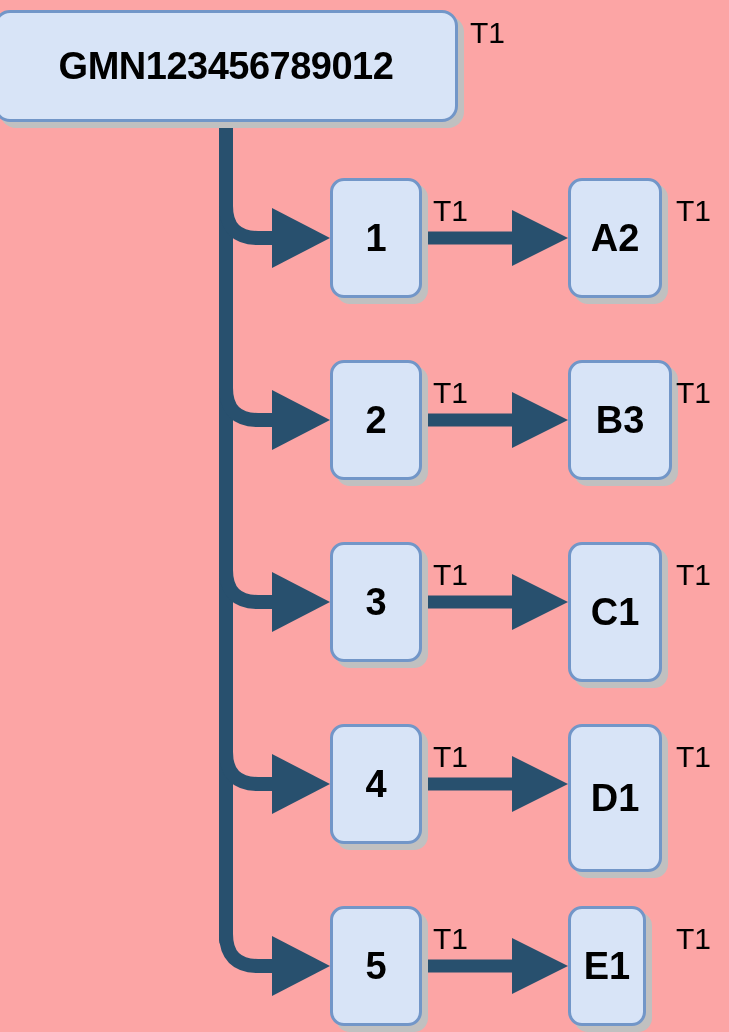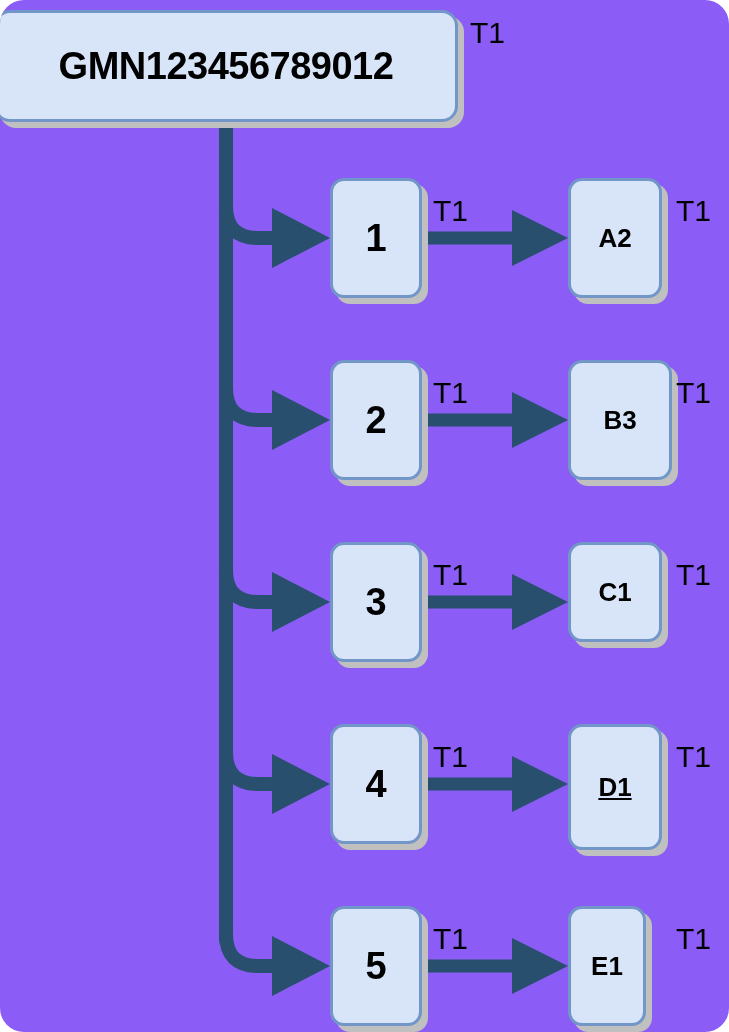--- a/index.html
+++ b/index.html
@@ -8,23 +8,22 @@
     padding: 0;
     background: #ffffff;
   }
   body {
     font-family: "Liberation Sans", sans-serif;
   }
   #canvas {
     position: relative;
     width: 729px;
     height: 1032px;
-    background: #8b5cf6;
+    background: #fca5a5;
     overflow: hidden;
-    border-radius: 24px;
   }
   #edge-layer {
     position: absolute;
     left: 0;
     top: 0;
     width: 729px;
     height: 1032px;
     overflow: visible;
   }
   .node {
@@ -44,21 +43,21 @@
   .node-label {
     font-family: "Liberation Sans", sans-serif;
     font-weight: bold;
     color: #000000;
     line-height: 1;
     white-space: nowrap;
     user-select: none;
   }
   .root-label { font-size: 38px; letter-spacing: -0.5px; }
   .mid-label  { font-size: 38px; }
-  .leaf-label { font-size: 26px; text-align: right; }
+  .leaf-label { font-size: 38px; text-align: right; }
   .type-tag {
     position: absolute;
     font-family: "Liberation Sans", sans-serif;
     font-size: 30px;
     font-weight: normal;
     color: #000000;
     line-height: 1;
     white-space: nowrap;
     user-select: none;
   }
@@ -138,30 +137,30 @@
   <div class="link-tag" style="left:433px; top:378px;">T1</div>
   <div class="node" style="left:568px; top:360px; width:104px; height:120px;">
     <span class="node-label leaf-label">B3</span>
   </div>
   <div class="type-tag" style="left:676px; top:378px;">T1</div>
 
   <div class="node" style="left:330px; top:542px; width:92px; height:120px;">
     <span class="node-label mid-label">3</span>
   </div>
   <div class="link-tag" style="left:433px; top:560px;">T1</div>
-  <div class="node" style="left:568px; top:542px; width:94px; height:100px;">
+  <div class="node" style="left:568px; top:542px; width:94px; height:140px;">
     <span class="node-label leaf-label">C1</span>
   </div>
   <div class="type-tag" style="left:676px; top:560px;">T1</div>
 
   <div class="node" style="left:330px; top:724px; width:92px; height:120px;">
     <span class="node-label mid-label">4</span>
   </div>
   <div class="link-tag" style="left:433px; top:742px;">T1</div>
-  <div class="node" style="left:568px; top:724px; width:94px; height:126px;text-decoration:underline;">
+  <div class="node" style="left:568px; top:724px; width:94px; height:148px;">
     <span class="node-label leaf-label">D1</span>
   </div>
   <div class="type-tag" style="left:676px; top:742px;">T1</div>
 
   <div class="node" style="left:330px; top:906px; width:92px; height:120px;">
     <span class="node-label mid-label">5</span>
   </div>
   <div class="link-tag" style="left:433px; top:924px;">T1</div>
   <div class="node" style="left:568px; top:906px; width:78px; height:120px;">
     <span class="node-label leaf-label">E1</span>

